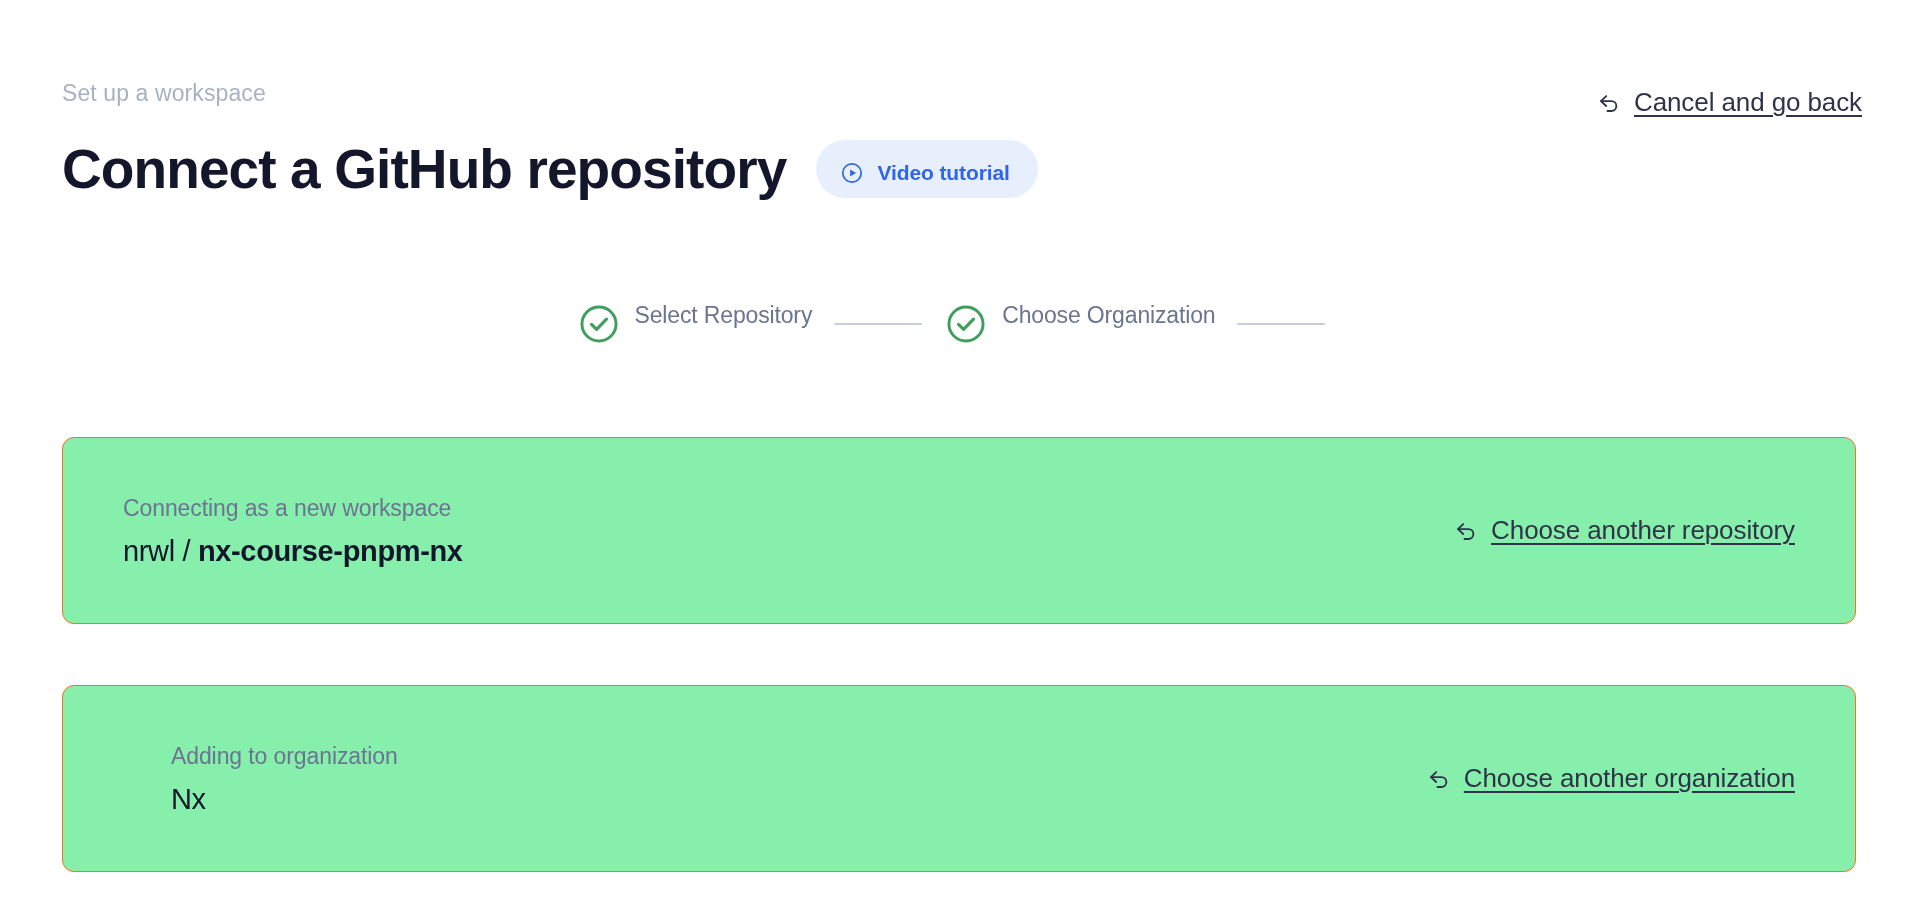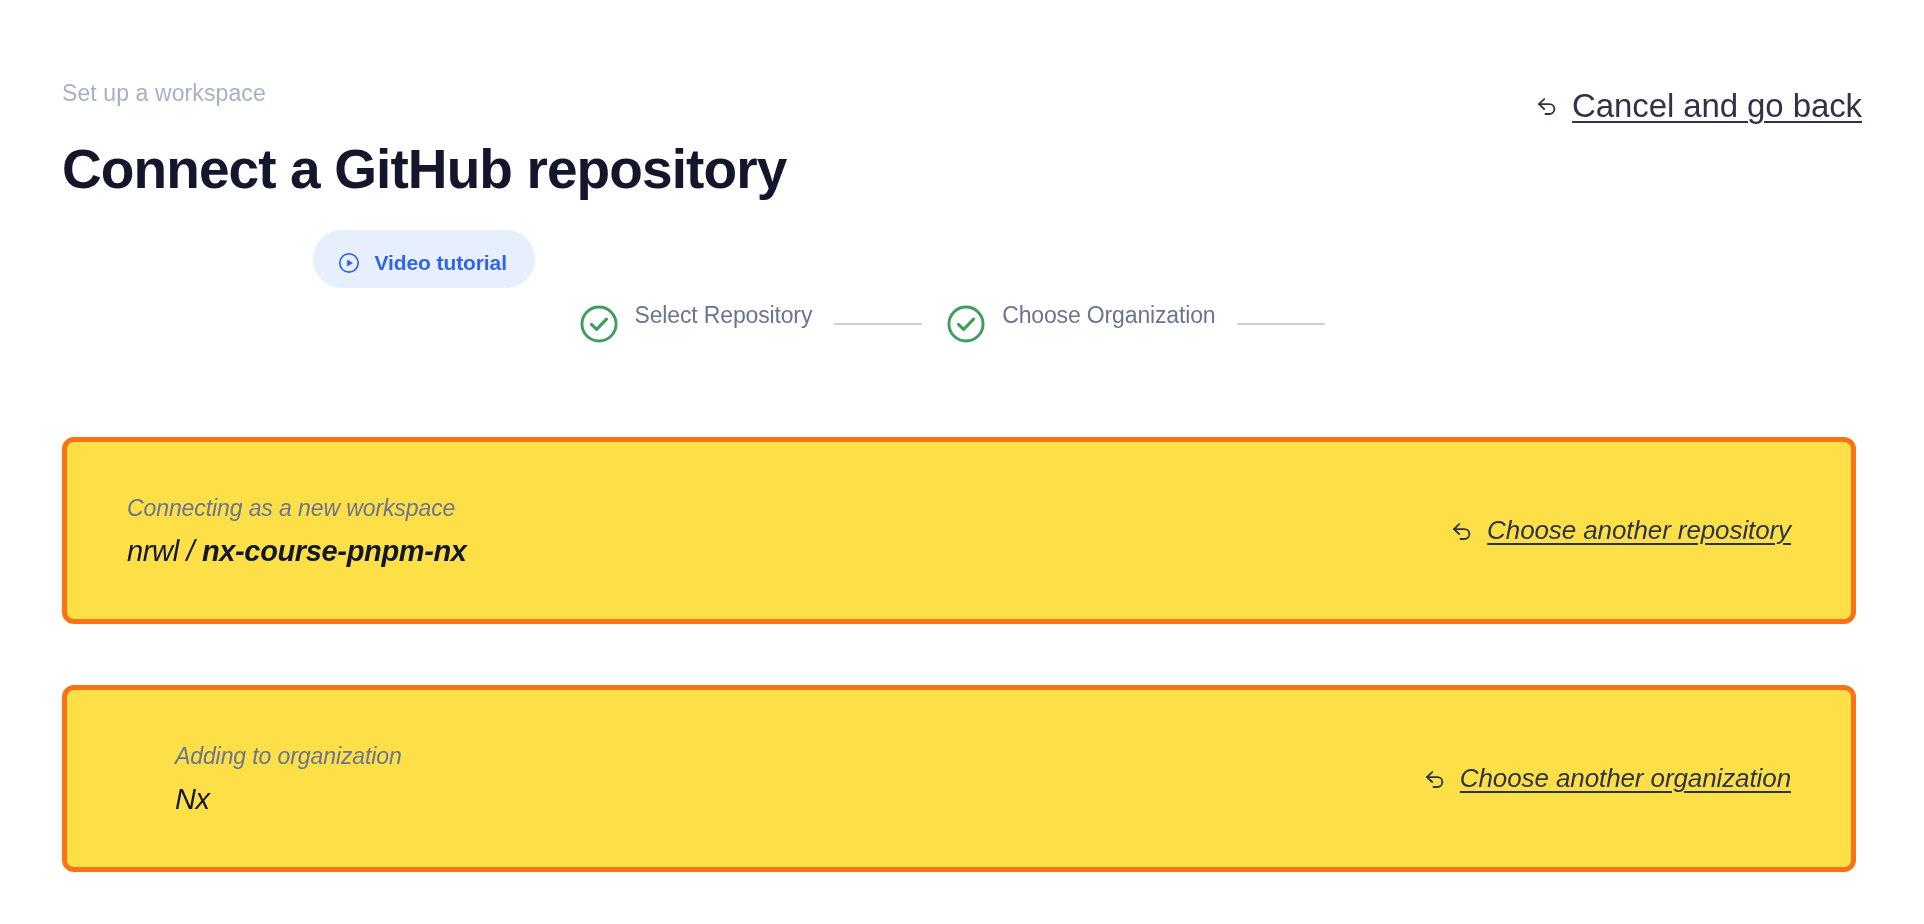--- a/index.html
+++ b/index.html
@@ -43,21 +43,20 @@
     line-height: 30px;
   }
 
   .title-row {
     position: absolute;
     left: 62px;
     top: 138px;
     display: flex;
     align-items: center;
     gap: 30px;
-    flex-direction: column;
   }
 
   .page-title {
     font-size: 55px;
     font-weight: 700;
     color: #14162b;
     letter-spacing: -0.9px;
     line-height: 62px;
     margin: 0;
     white-space: nowrap;
@@ -88,21 +87,21 @@
     position: absolute;
     right: 62px;
     top: 87px;
     display: inline-flex;
     align-items: center;
     gap: 12px;
     text-decoration: none;
     cursor: pointer;
   }
   .cancel-link .label {
-    font-size: 33px;
+    font-size: 26px;
     font-weight: 400;
     color: #2f3349;
     text-decoration: underline;
     text-underline-offset: 4px;
     text-decoration-thickness: 1.5px;
     white-space: nowrap;
     letter-spacing: -0.1px;
   }
   .undo-icon { display: block; width: 26px; height: 26px; flex: none; }
 
@@ -136,25 +135,24 @@
     margin: 0 22px;
     flex: none;
     border-radius: 2px;
   }
 
   
   .card {
     position: absolute;
     left: 62px;
     width: 1794px;
-    background: #fde047;
-    border: 5px solid #f97316;
+    background: #86efac;
+    border: 1px solid #f97316;
     border-radius: 12px;
     box-shadow: 0 1px 2px rgba(22, 24, 48, 0.035);
-    font-style: italic;
   }
   #card-repository { top: 437px; height: 187px; }
   #card-organization { top: 685px; height: 187px; padding-left: 48px; }
 
   .card-inner {
     position: relative;
     height: 100%;
     padding: 0 60px;
     display: flex;
     align-items: center;

